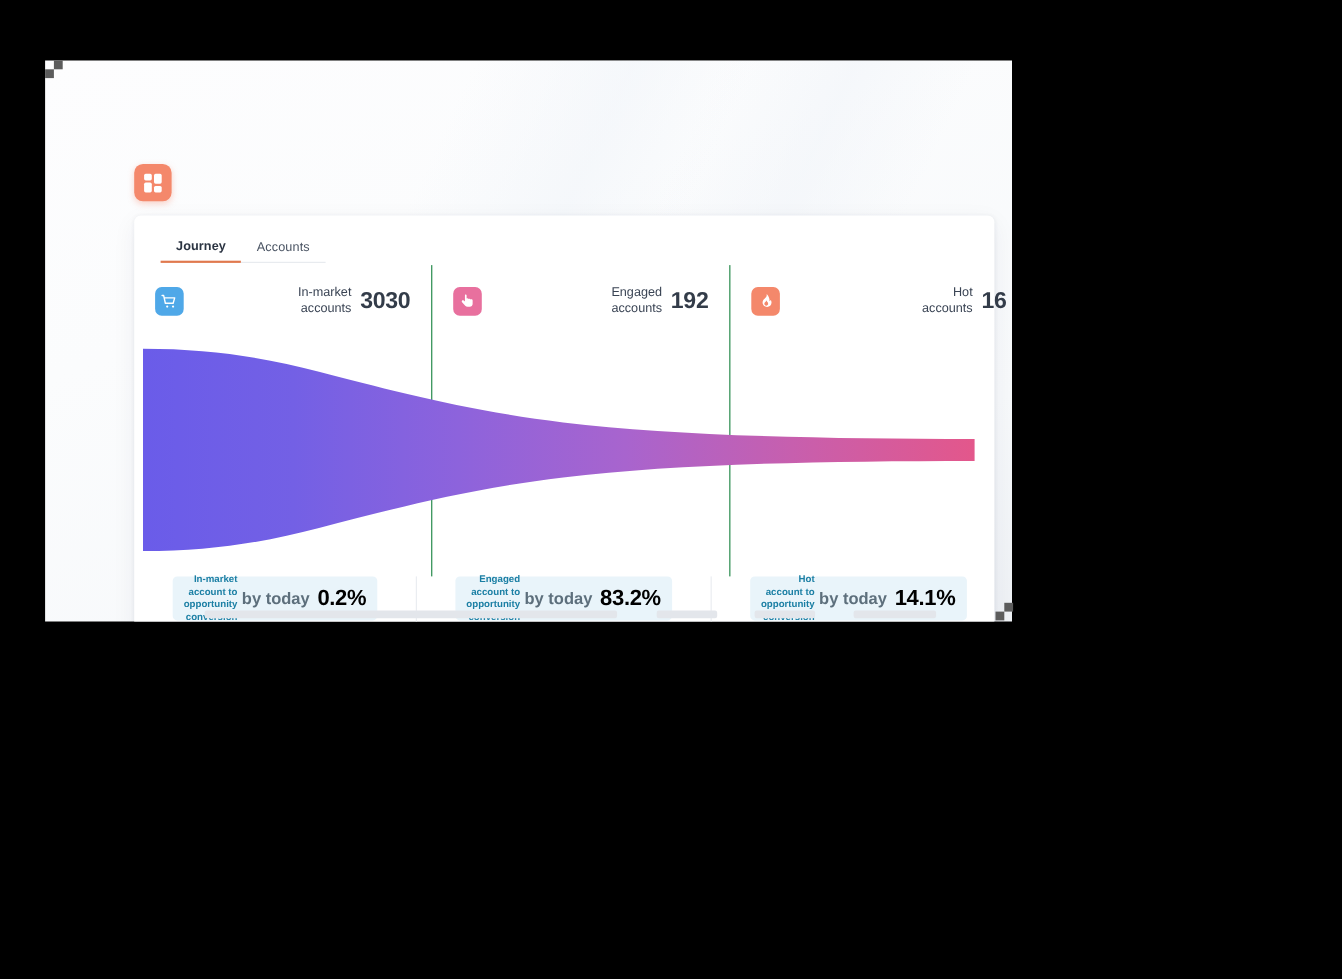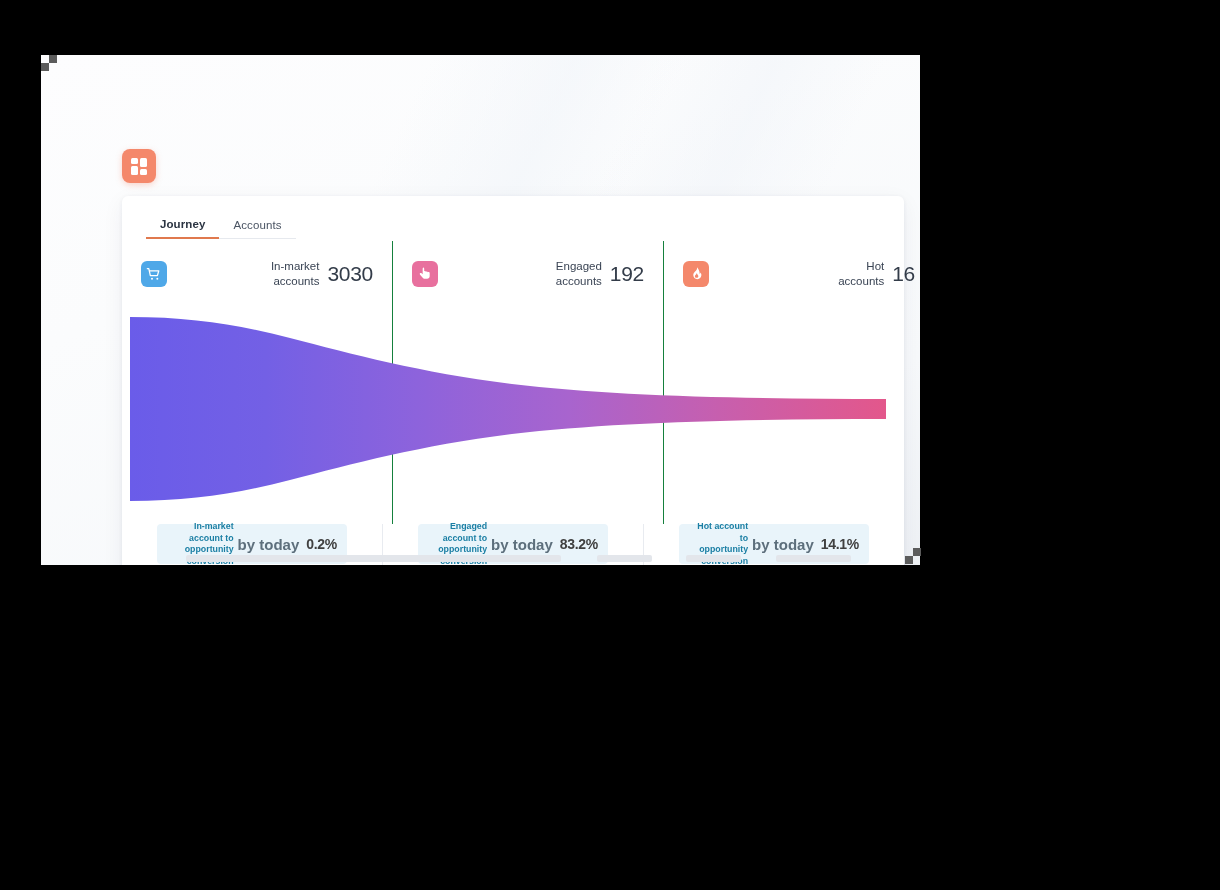--- a/index.html
+++ b/index.html
@@ -150,21 +150,21 @@
   .stage-label {
     margin-left: 11px;
     font-size: 11.5px;
     line-height: 14.5px;
     color: #3a4454;
     white-space: pre-line;
     flex: 1 1 auto;
   }
   .stage-value {
     font-size: 21px;
-    font-weight: 400;
+    font-weight: 700;
     color: #333c49;
     letter-spacing: -0.3px;
     margin-left: 8px;
     white-space: nowrap;
   }
 
   
   #funnel-layer {
     position: absolute;
     left: 0;
@@ -209,23 +209,23 @@
     flex: 1 1 auto;
   }
   .conv-by {
     font-size: 15px;
     color: #5d6f7c;
     margin: 0 7px 0 4px;
     white-space: nowrap;
     font-weight: bold;
   }
   .conv-pct {
-    font-size: 14px;
+    font-size: 20px;
     font-weight: 700;
-    color: #404040;
+    color: #000000;
     letter-spacing: -0.3px;
     white-space: nowrap;
   }
 
   
   #bottom-strip {
     position: absolute;
     left: 41px;
     top: 553px;
     width: 879px;

